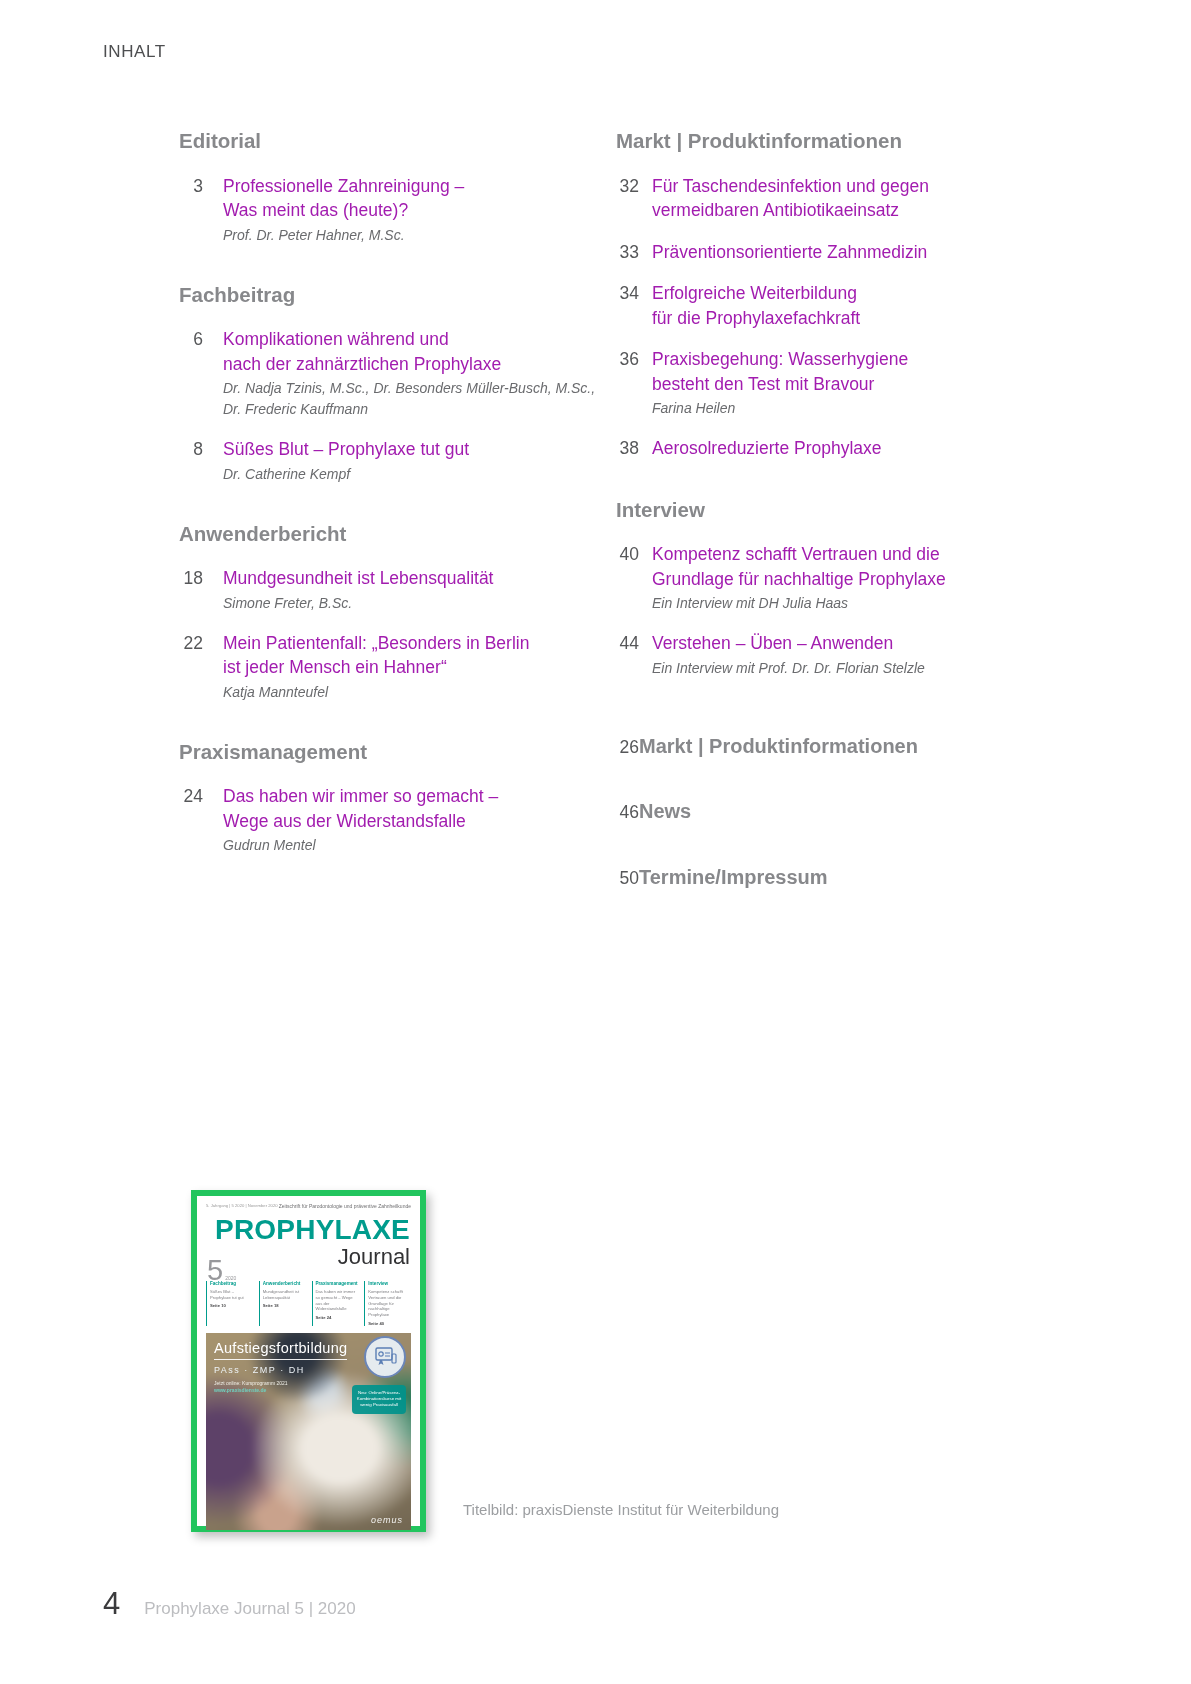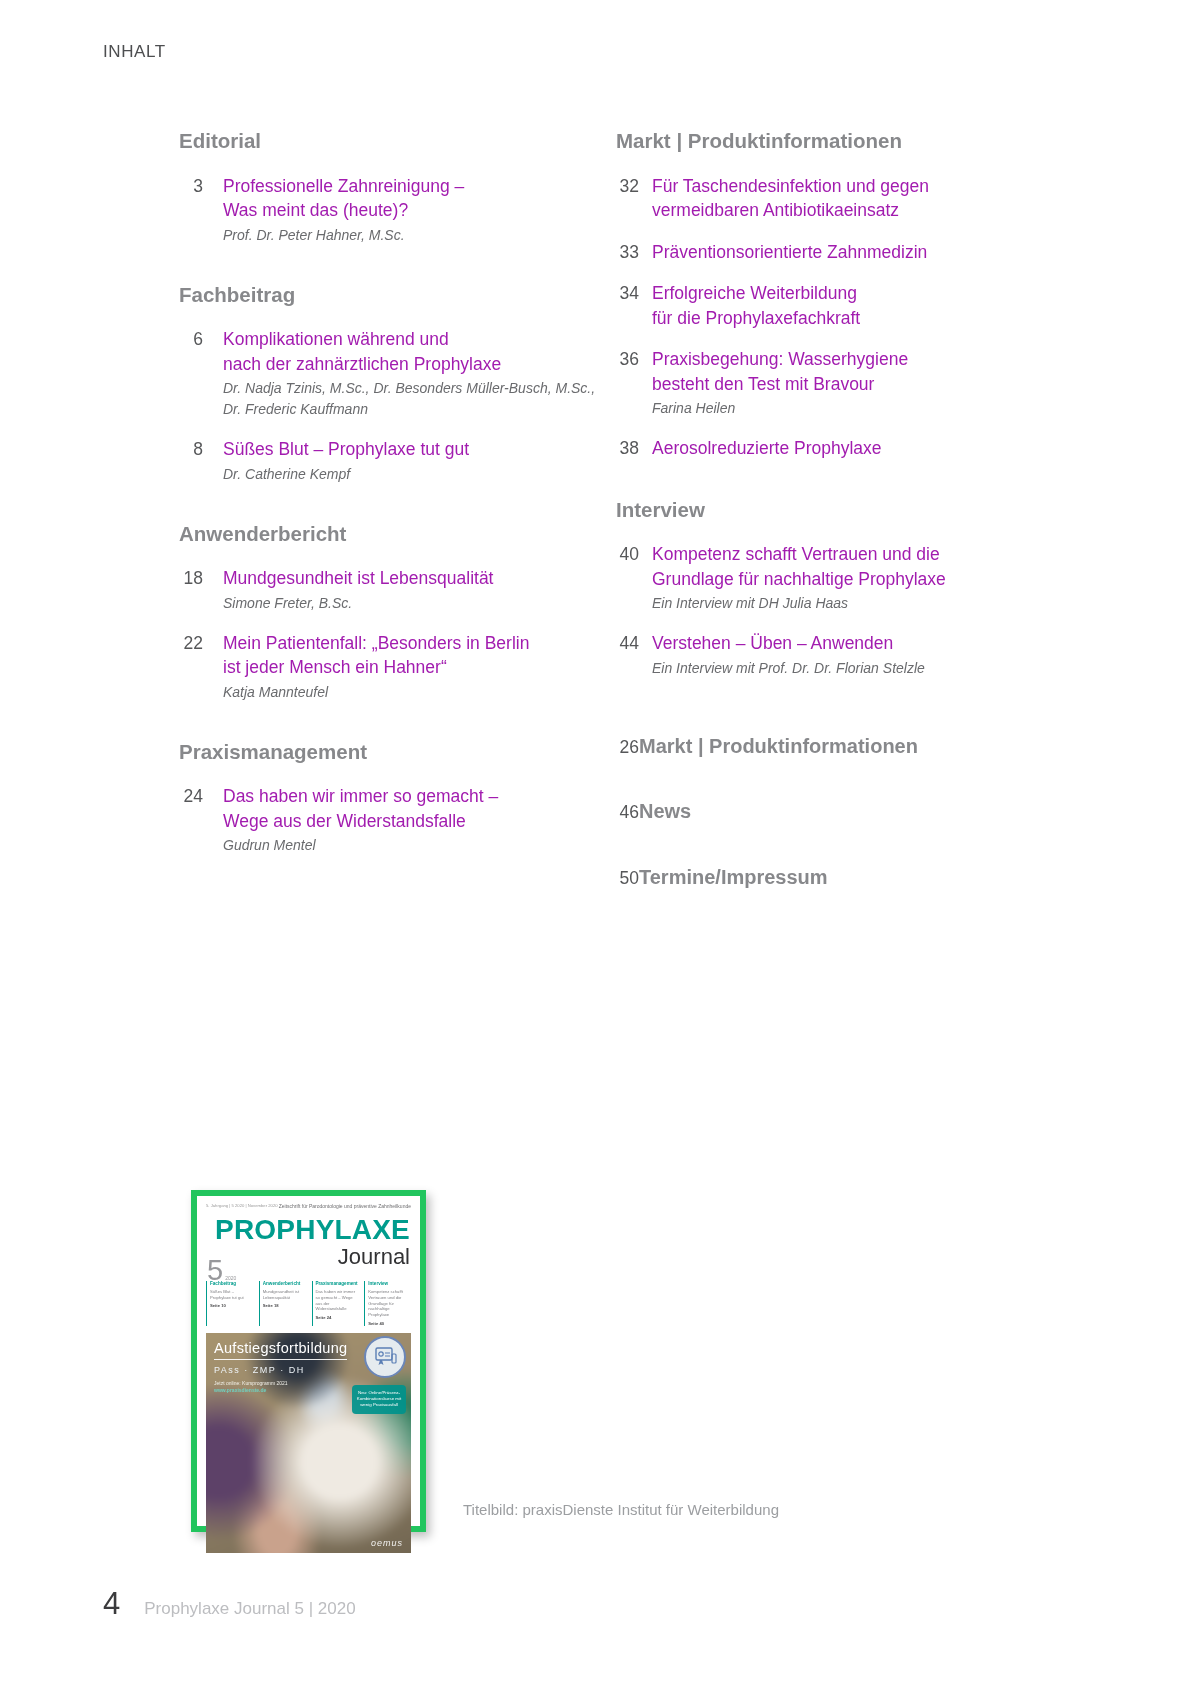--- a/index.html
+++ b/index.html
@@ -38,21 +38,21 @@
   .brand-1{font-size:28px;font-weight:700;color:#009c8d;line-height:1;letter-spacing:.2px;}
   .brand-2{font-size:22px;font-weight:400;color:#323234;line-height:1.15;}
   .issue{position:absolute;left:10px;top:60px;color:#97989b;}
   .issue .n{font-size:29px;font-weight:300;line-height:1;}
   .issue .y{font-size:5px;margin-left:2px;}
   .cover-cols{display:flex;gap:6px;margin-top:12px;}
   .cover-col{flex:1;border-left:1.5px solid #009c8d;padding-left:3px;}
   .cover-col h4{font-size:4.6px;color:#009c8d;font-weight:700;margin:0 0 1.5px 0;line-height:1.3;}
   .cover-col .ct{font-size:4.2px;color:#808184;margin:0;line-height:1.4;}
   .cover-col .seite{font-size:4.2px;color:#4a4a4c;font-weight:700;margin-top:2.5px;}
-  .cover-photo{position:relative;margin-top:7px;height:220px;overflow:hidden;background:#8d7f63;}
+  .cover-photo{position:relative;margin-top:7px;height:197px;overflow:hidden;background:#8d7f63;}
   .photo-bg{
     position:absolute;inset:-10px;filter:blur(3px);
     background-color:#96876a;
     background-image:
       radial-gradient(circle at 45% 14%, #2c3440 0 8%, rgba(44,52,64,0) 22%),
       radial-gradient(ellipse at 64% 58%, #efeae2 0 18%, rgba(240,236,228,0) 44%),
       radial-gradient(ellipse at 57% 33%, #b9c9d8 0 6%, rgba(185,201,216,0) 15%),
       radial-gradient(circle at 10% 58%, #5d4168 0 14%, rgba(93,65,104,0) 32%),
       radial-gradient(ellipse at 36% 86%, #c9a28c 0 9%, rgba(201,162,140,0) 22%),
       radial-gradient(circle at 93% 42%, #2f7d5c 0 8%, rgba(47,125,92,0) 22%),

